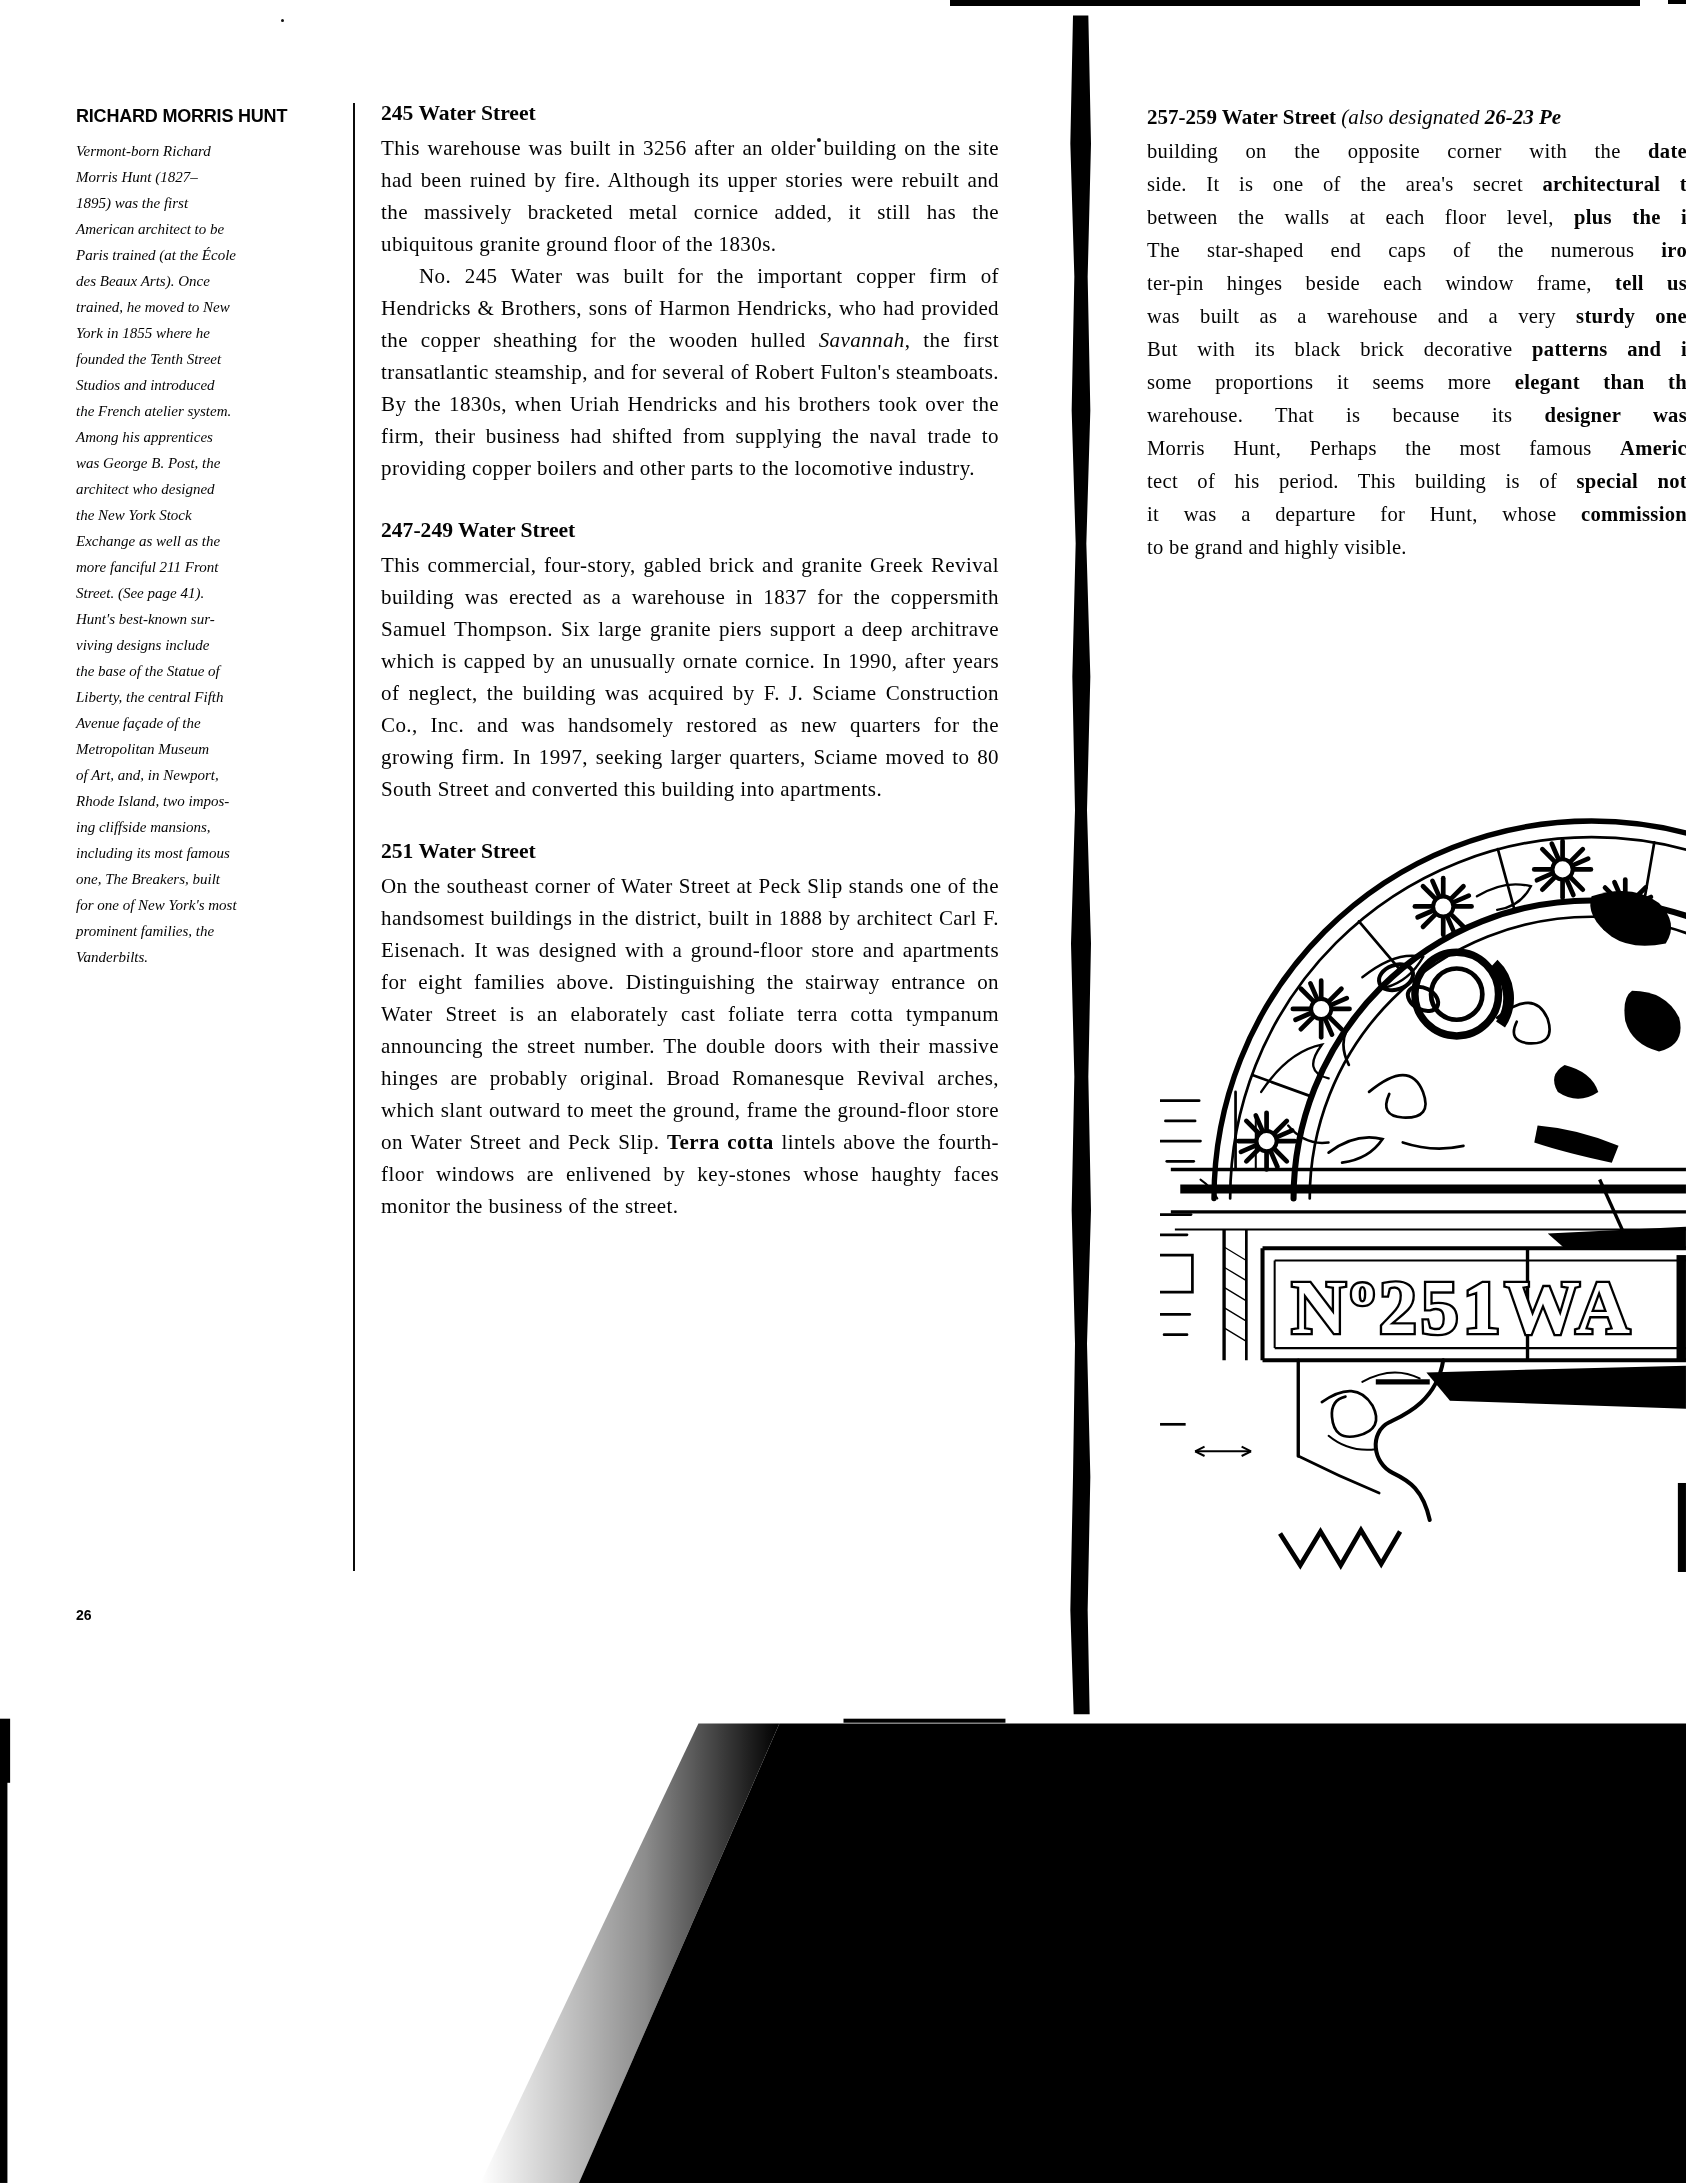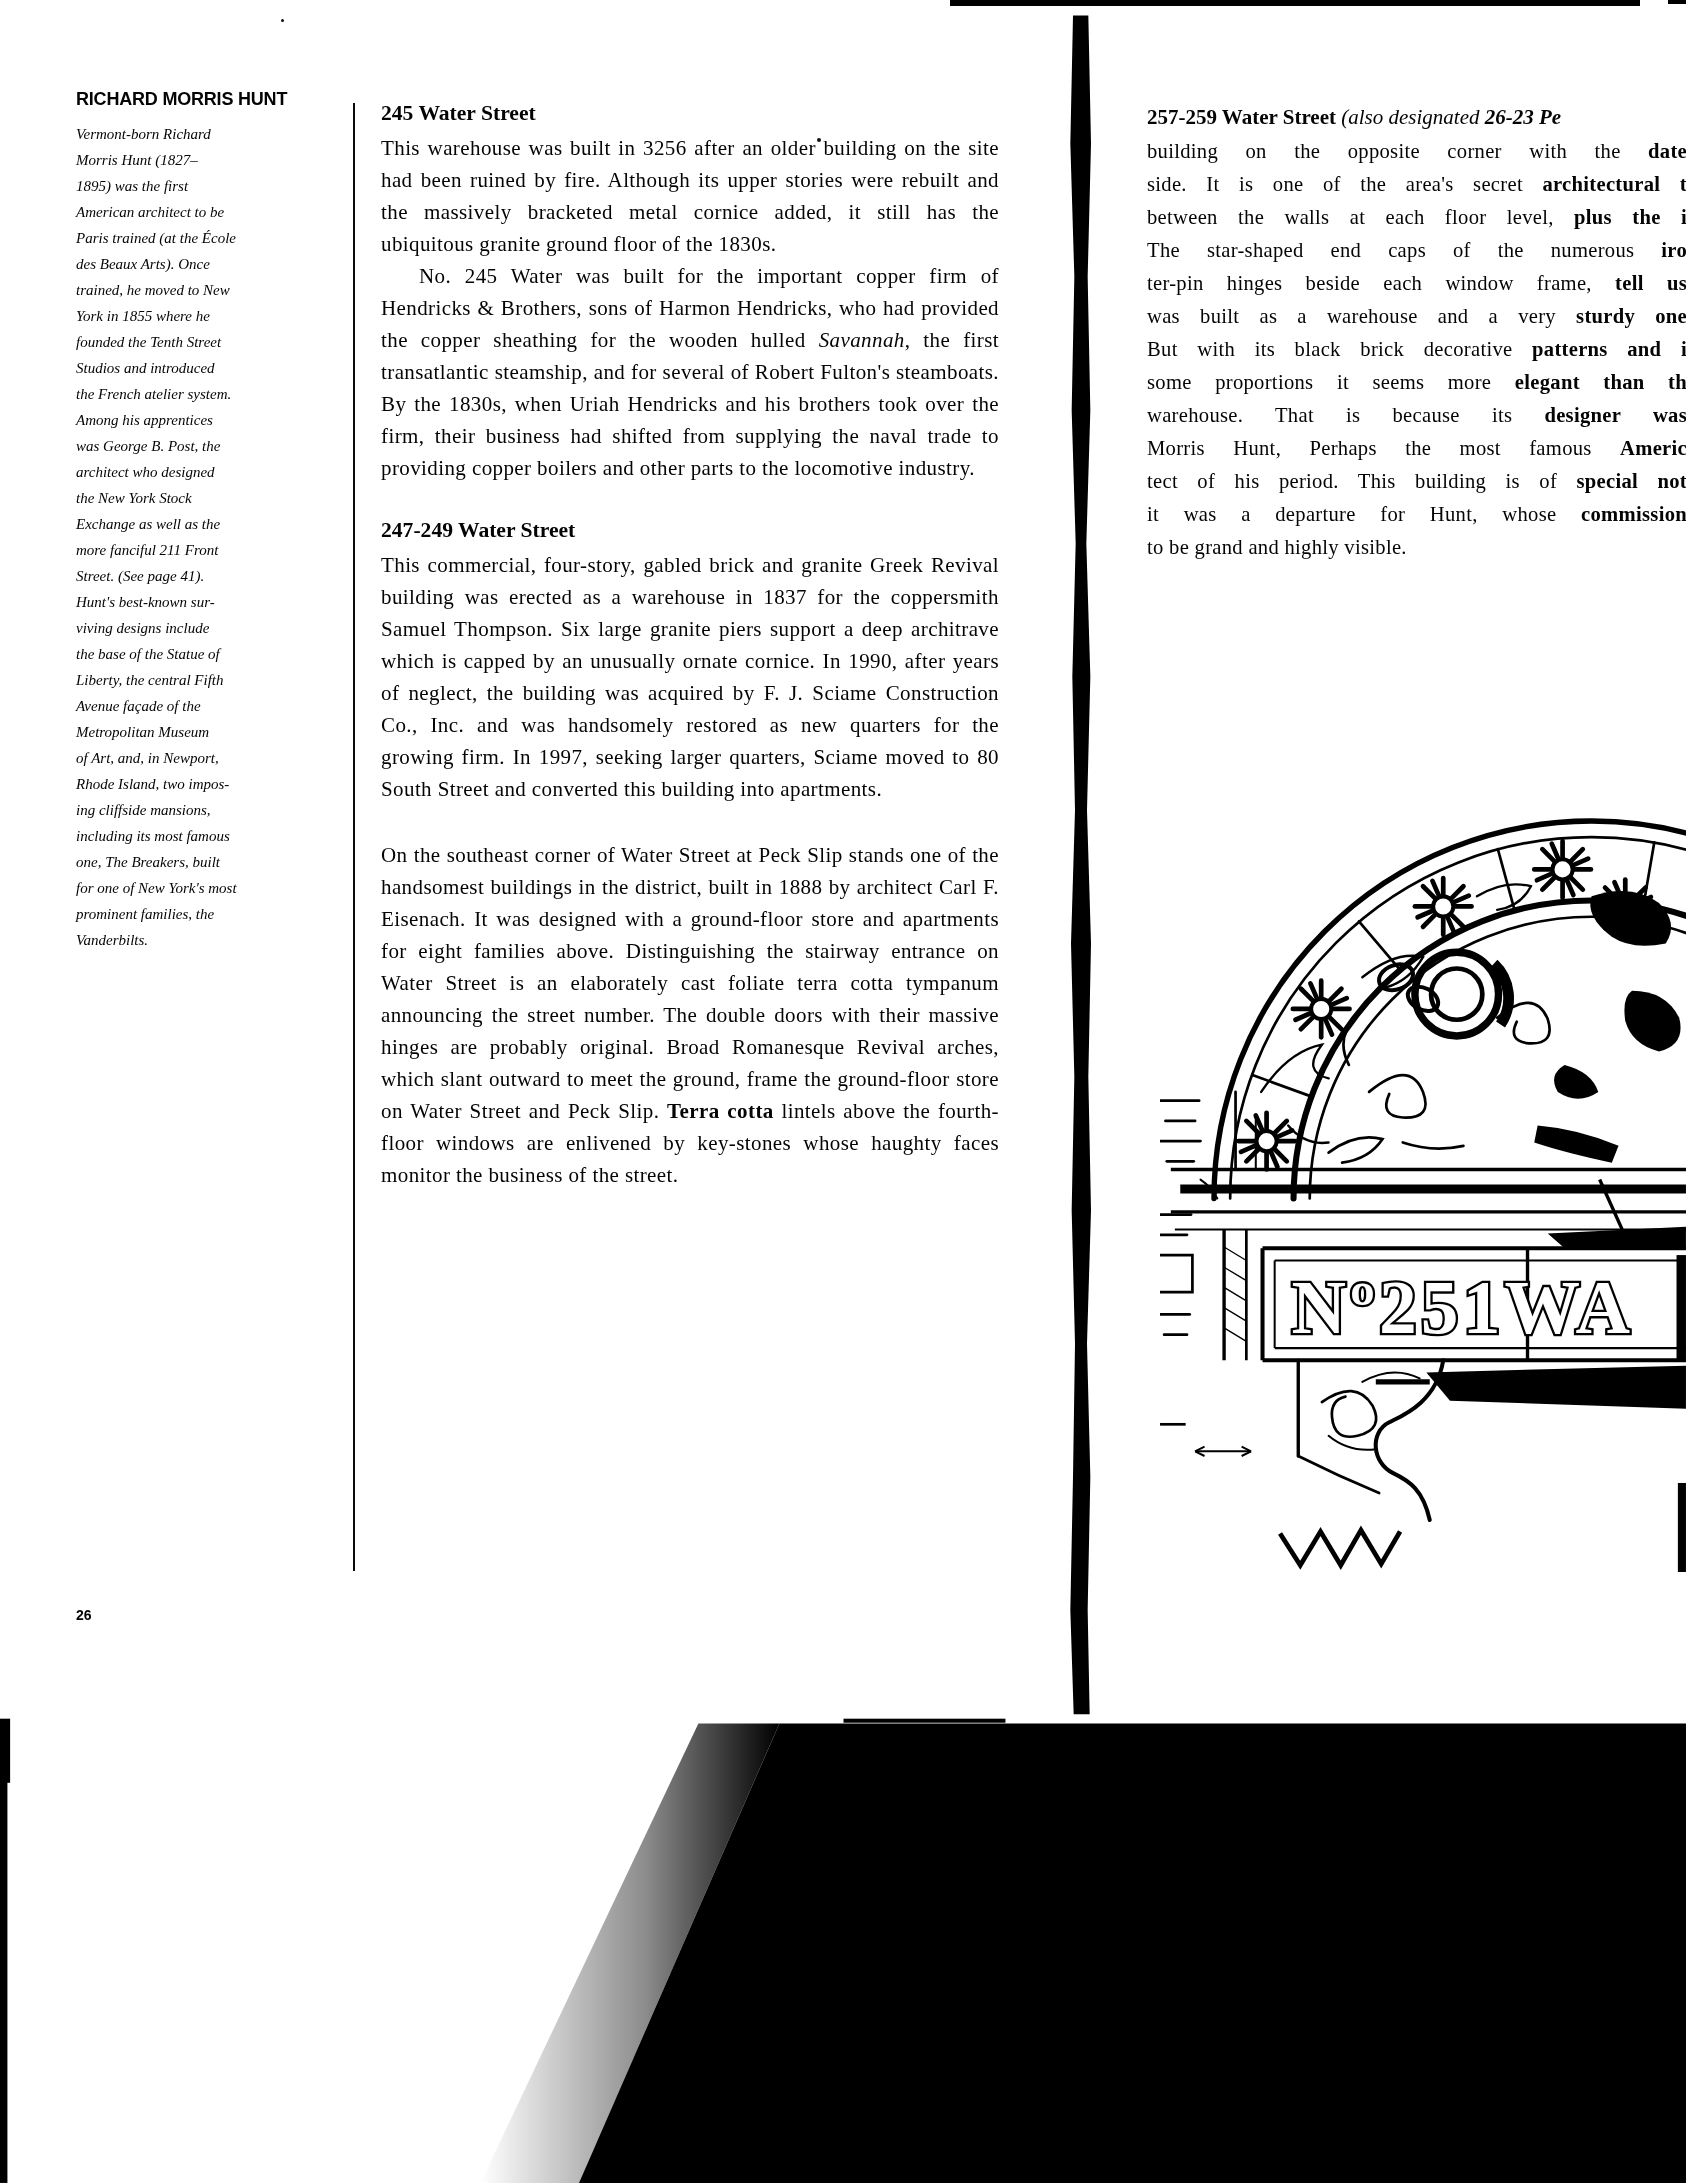--- a/index.html
+++ b/index.html
@@ -2,21 +2,21 @@
 <html style="font-size:10.8px"><head>
 <meta charset="utf-8">
 <style>
   html,body{margin:0;padding:0;}
   body{
     width:1687px;height:2183px;position:relative;overflow:hidden;
     background:#ffffff;color:#040404;
     font-family:"Liberation Serif","DejaVu Serif",serif;
   }
   
-  .sidebar{position:absolute;left:76px;top:89px;width:251px;}
+  .sidebar{position:absolute;left:76px;top:106px;width:251px;}
   .sb-h{font-family:"Liberation Sans",sans-serif;font-weight:700;font-size:18px;
         letter-spacing:-0.2px;margin:0 0 10.8px 0;white-space:nowrap;}
   .sbl{font-style:italic;font-size:15px;line-height:26px;white-space:nowrap;}
   
   .divider{position:absolute;left:353px;top:103px;width:2px;height:1468px;background:#0b0b0b;}
   
   .main{position:absolute;left:381px;top:101px;width:618px;}
   .sh{font-size:21.6px;font-weight:700;margin:0 0 6px 0;white-space:nowrap;}
   .sec + .sec{margin-top:34px;}
   .bp{font-size:21px;line-height:32px;text-align:justify;margin:0;letter-spacing:0.4px;}
@@ -86,20 +86,21 @@
     <section class="sec">
       <h2 class="sh">245 Water Street</h2>
       <p class="bp">This warehouse was built in 3256 after an older building on the site had been ruined by fire. Although its upper stories were rebuilt and the massively bracketed metal cornice added, it still has the ubiquitous granite ground floor of the 1830s.</p>
       <p class="bp ind">No. 245 Water was built for the important copper firm of Hendricks &amp; Brothers, sons of Harmon Hendricks, who had provided the copper sheathing for the wooden hulled <i>Savannah</i>, the first transatlantic steamship, and for several of Robert Fulton's steamboats. By the 1830s, when Uriah Hendricks and his brothers took over the firm, their business had shifted from supplying the naval trade to providing copper boilers and other parts to the locomotive industry.</p>
     </section>
     <section class="sec">
       <h2 class="sh">247-249 Water Street</h2>
       <p class="bp">This commercial, four-story, gabled brick and granite Greek Revival building was erected as a warehouse in 1837 for the coppersmith Samuel Thompson. Six large granite piers support a deep architrave which is capped by an unusually ornate cornice. In 1990, after years of neglect, the building was acquired by F. J. Sciame Construction Co., Inc. and was handsomely restored as new quarters for the growing firm. In 1997, seeking larger quarters, Sciame moved to 80 South Street and converted this building into apartments.</p>
     </section>
     <section class="sec">
+      <h2 class="sh">251 Water Street</h2>
       <p class="bp">On the southeast corner of Water Street at Peck Slip stands one of the handsomest buildings in the district, built in 1888 by architect Carl F. Eisenach. It was designed with a ground-floor store and apartments for eight families above. Distinguishing the stairway entrance on Water Street is an elaborately cast foliate terra cotta tympanum announcing the street number. The double doors with their massive hinges are probably original. Broad Romanesque Revival arches, which slant outward to meet the ground, frame the ground-floor store on Water Street and Peck Slip. <b>Terra cotta</b> lintels above the fourth-floor windows are enlivened by key-stones whose haughty faces monitor the business of the street.</p>
     </section>
   </div>
 
 <div class="pageno">26</div>
 
 <div class="rpage">
   <div class="rh">
     <span class="rh-b">257-259 Water Street </span><span class="rh-i">(also designated </span><span class="rh-ib">26-23 Pe</span>
   </div>

